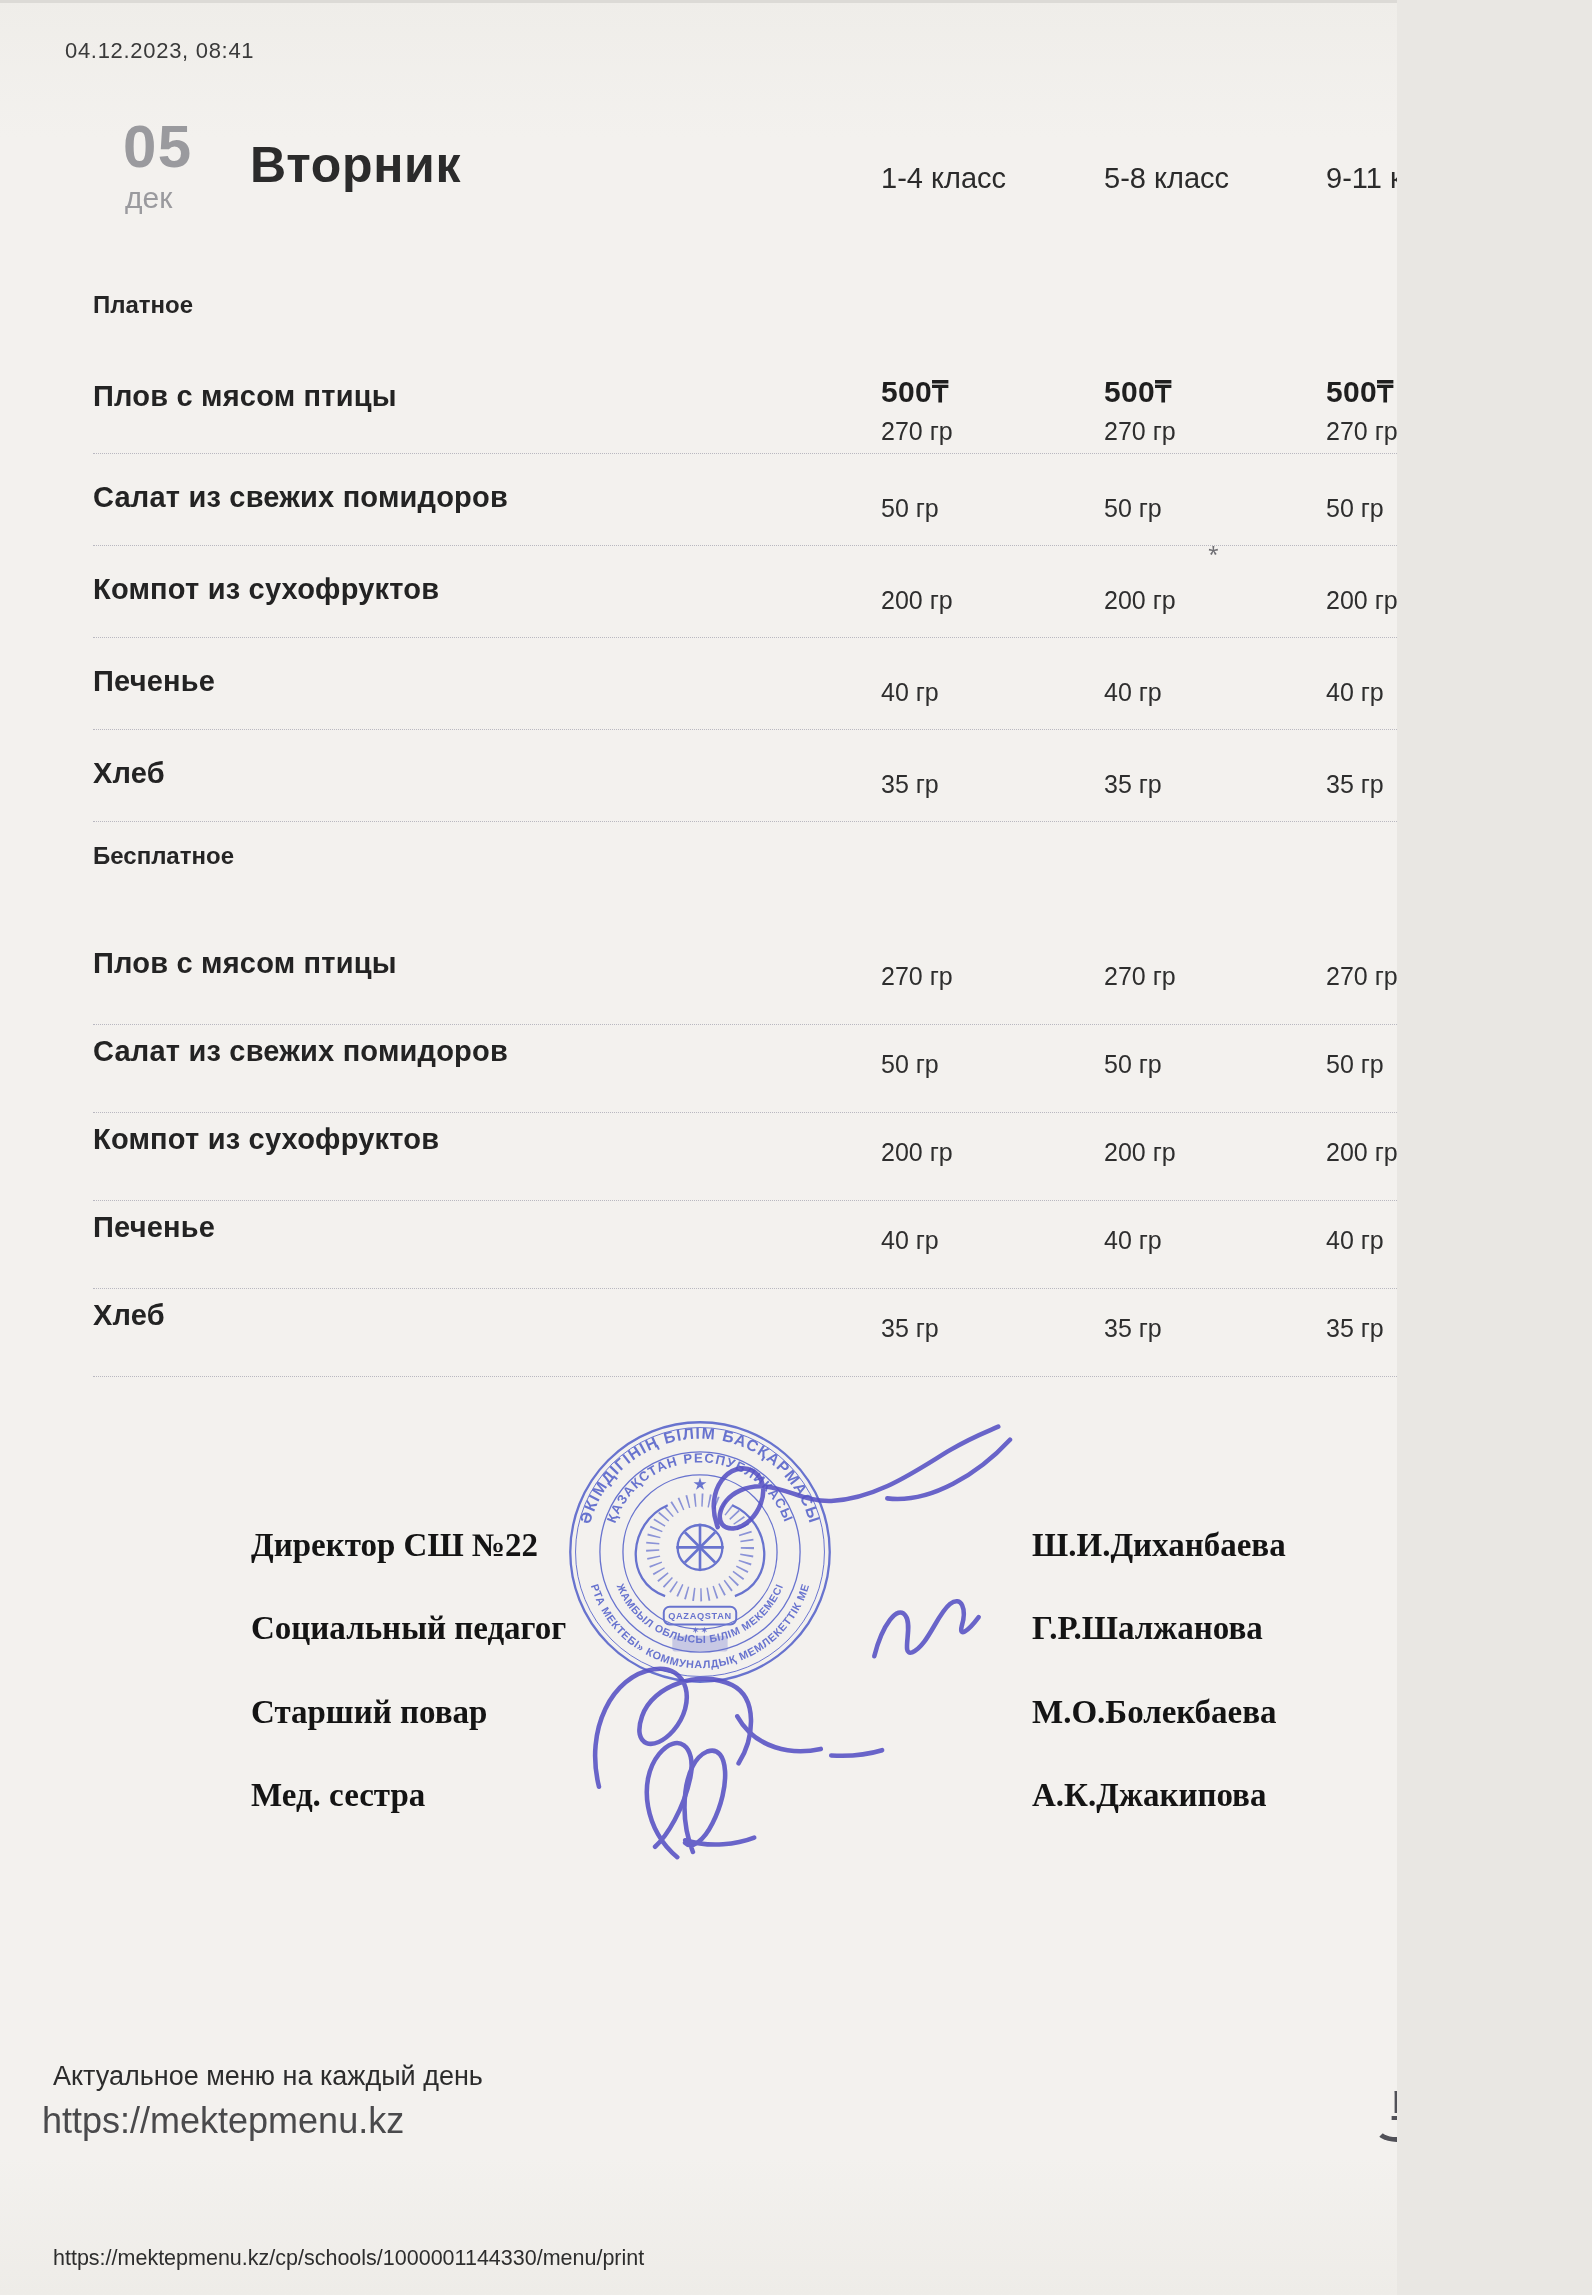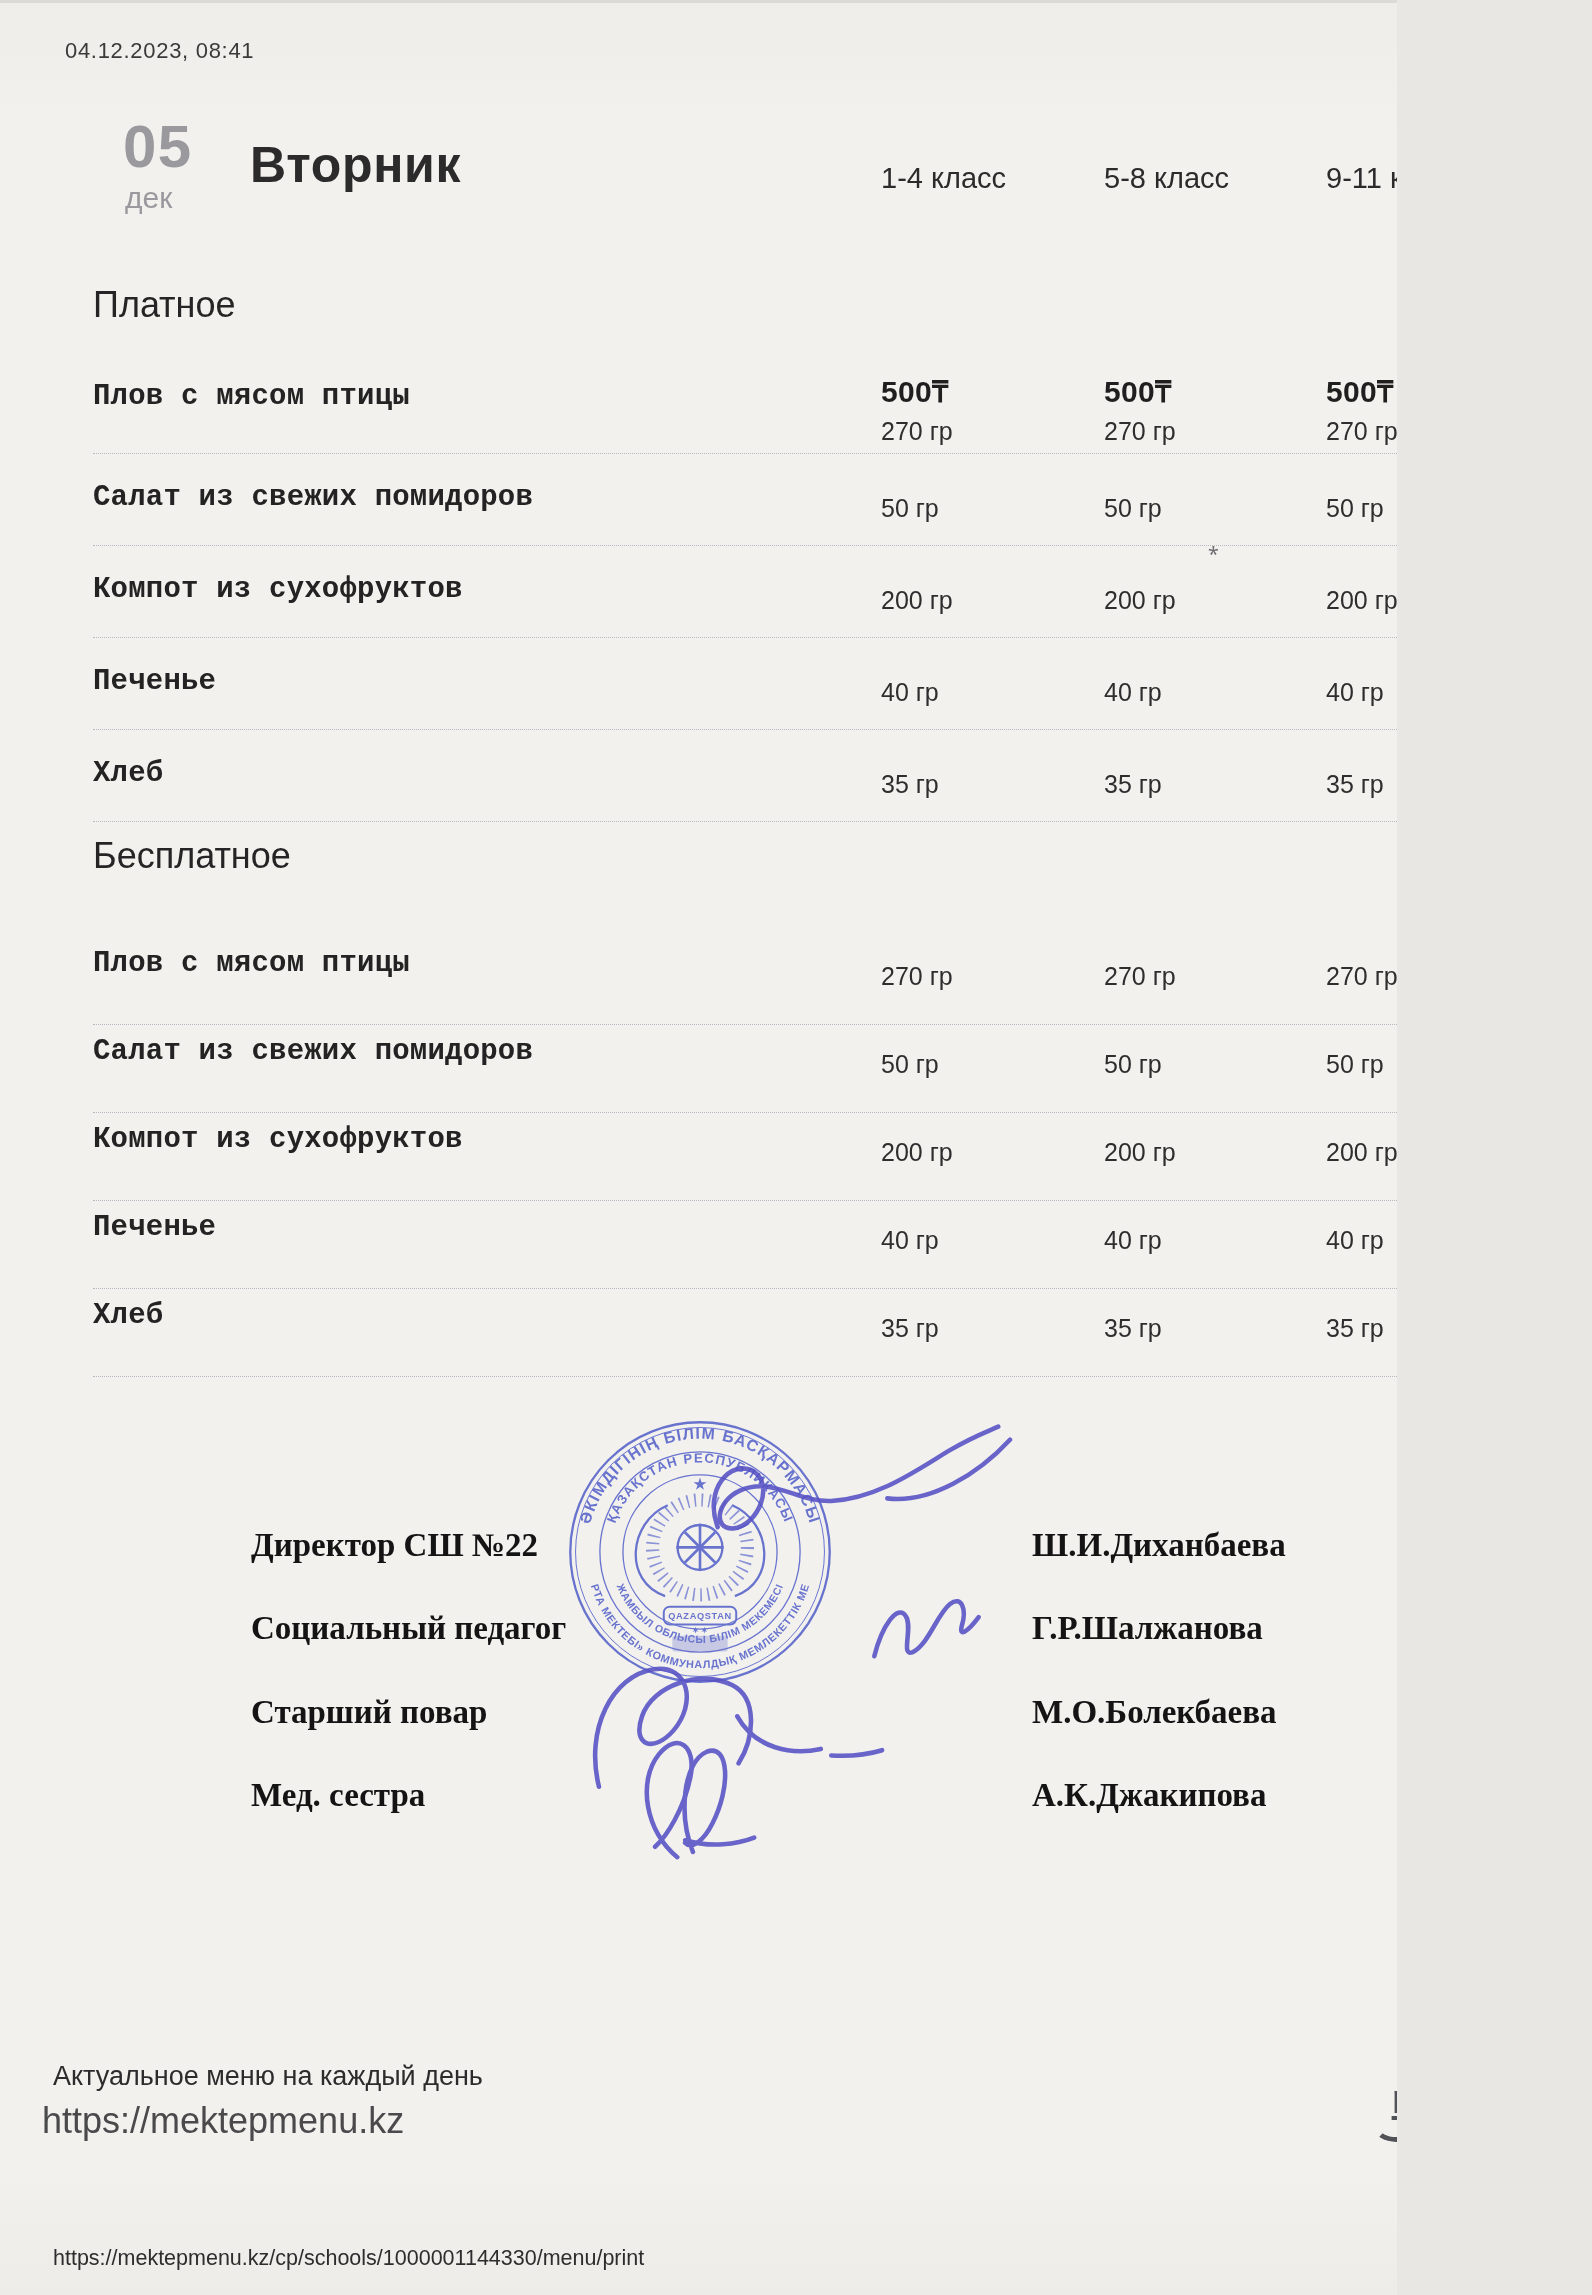--- a/index.html
+++ b/index.html
@@ -14,27 +14,27 @@
   .print-title{position:absolute;left:0;right:0;top:38px;text-align:center;font-size:22px;color:#2f2f33;}
   
   .day-num{position:absolute;left:123px;top:112px;font-size:60px;font-weight:bold;color:#9a9a9e;letter-spacing:1.3px;}
   .day-month{position:absolute;left:125px;top:181px;font-size:30px;color:#9a9a9e;}
   .weekday{position:absolute;left:250px;top:136px;font-size:50px;font-weight:bold;color:#2b2b2b;letter-spacing:0.7px;}
   
   .class-row{position:absolute;left:93px;top:162px;width:1426px;display:grid;grid-template-columns:788px 223px 222px 1fr;}
   .class-cell{font-size:29px;font-weight:normal;color:#2b2b2b;}
   
   .menu{position:absolute;left:93px;top:287px;width:1426px;}
-  .sec-title{font-size:36px;font-weight:normal;color:#252525;line-height:35px;}
+  .sec-title{font-size:24px;font-weight:bold;color:#252525;line-height:35px;}
   .sec-title.paid{margin-bottom:40px;}
   .sec-title.free{margin-top:15.7px;margin-bottom:64px;}
   .mrow{display:grid;grid-template-columns:788px 223px 222px 1fr;border-bottom:1.3px dotted #b9b8c0;}
   .sec-paid .mrow{height:91px;}
   .sec-free .mrow{height:87px;}
-  .dish{font-size:29px;font-weight:bold;color:#232323;letter-spacing:0.2px;font-family:Liberation Mono, monospace;}
+  .dish{font-size:29px;font-weight:bold;color:#232323;letter-spacing:0.2px;}
   .sec-paid .dish{padding-top:27px;}
   .sec-paid .mrow.first .dish{padding-top:18px;}
   .sec-free .dish{padding-top:10.4px;}
   .price{font-size:30px;font-weight:bold;color:#1f1f1f;padding-top:7.8px;letter-spacing:0.3px;}
   .portion{font-size:25px;color:#2e2e2e;}
   .sec-paid .portion{padding-top:40px;}
   .sec-paid .first .portion{padding-top:6.5px;}
   .sec-free .portion{padding-top:25px;}
   
   .sig-role,.sig-name{position:absolute;font-family:"Liberation Serif",serif;font-weight:bold;font-size:33px;color:#141414;white-space:nowrap;}

